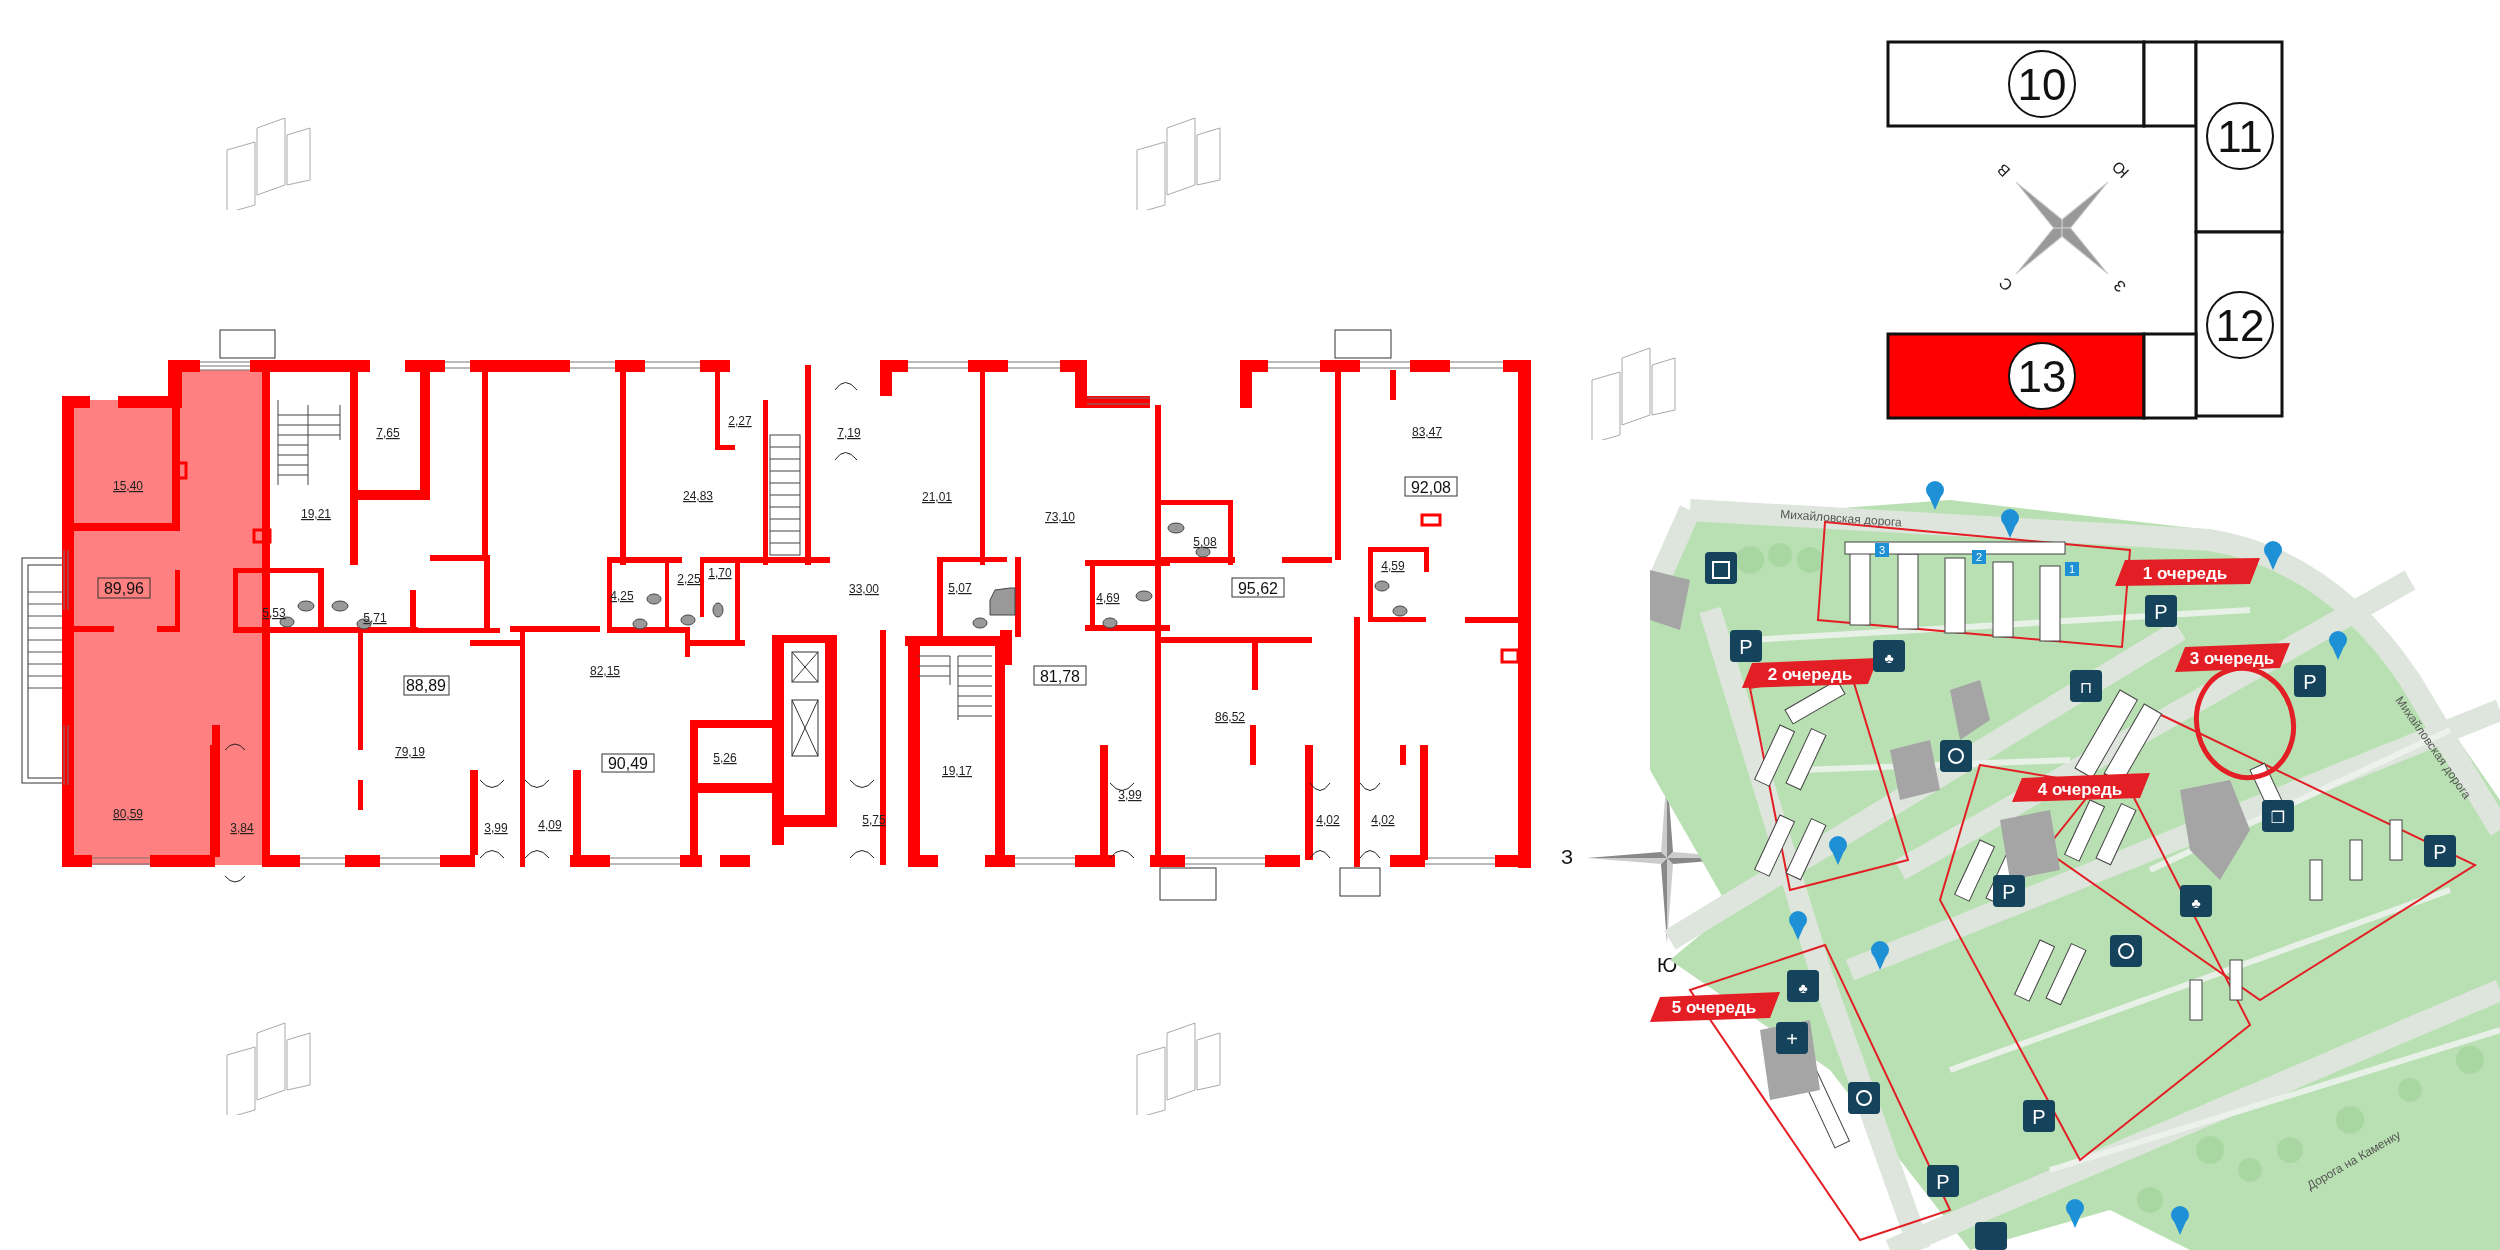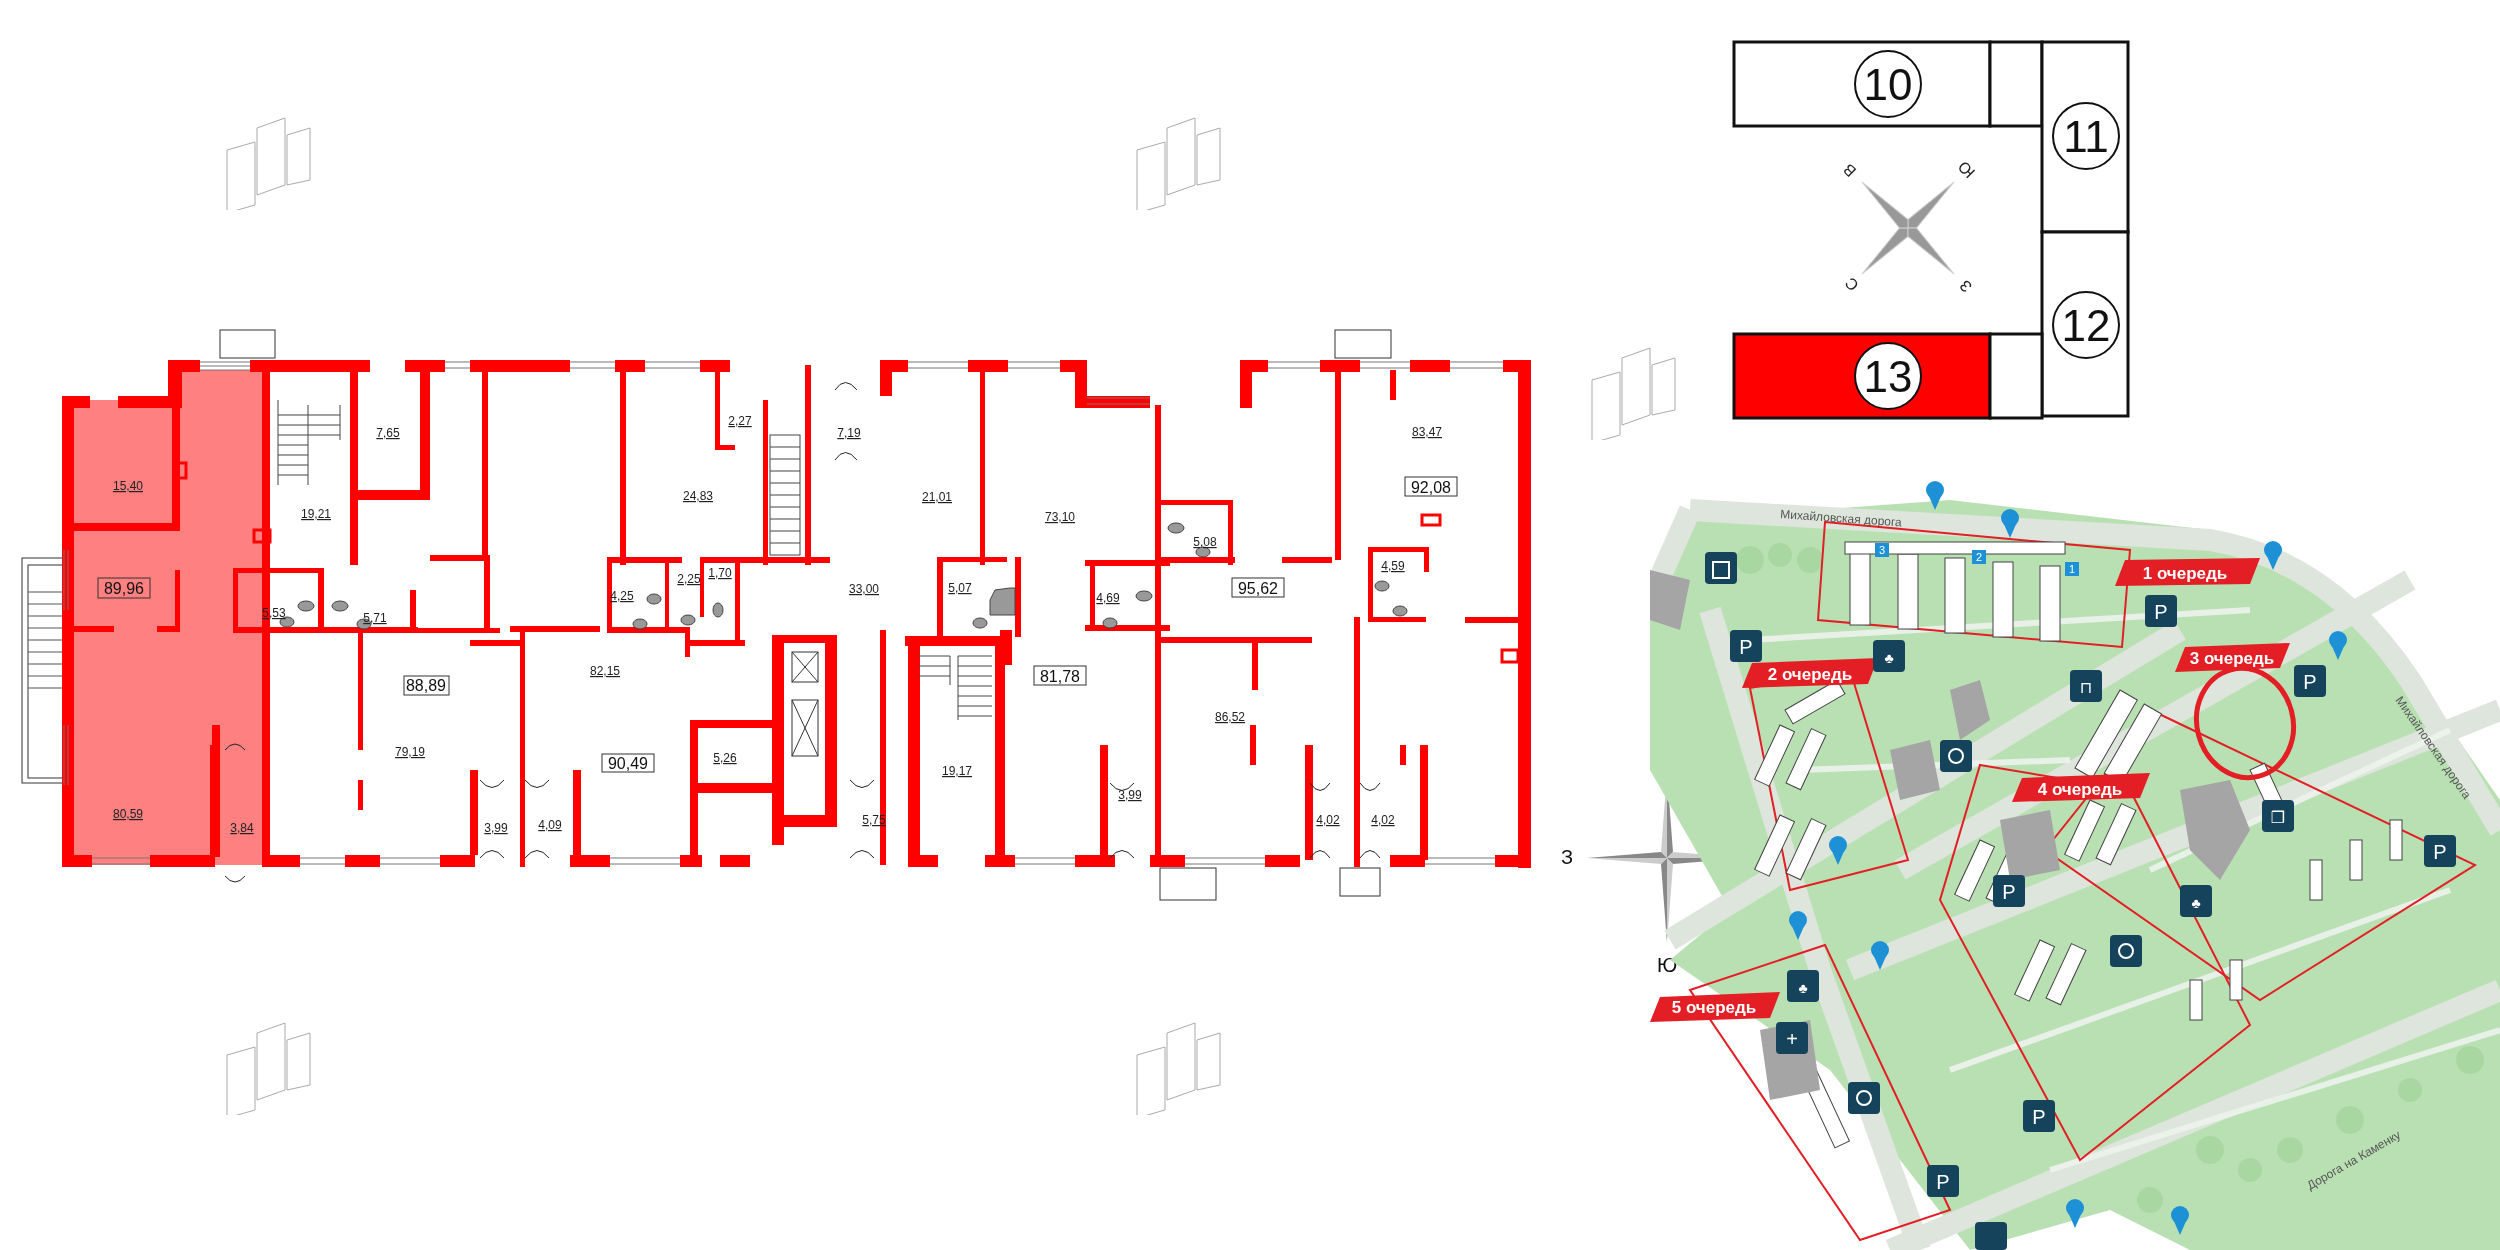--- a/index.html
+++ b/index.html
@@ -408,21 +408,21 @@
 <div class="wm" style="left:1590px;top:340px;">
   <svg width="90" height="100">
       <g fill="none" stroke="#aaa">
         <path d="M2,40 L30,32 L30,95 L2,103Z"></path>
         <path d="M32,18 L60,8 L60,75 L32,85Z"></path>
         <path d="M62,25 L85,18 L85,70 L62,75Z"></path>
       </g>
     </svg>
 </div>
 
-<div class="abs" style="left:1728px;top:38px;width:410px;height:390px;">
+<div class="abs" style="left:1882px;top:38px;width:410px;height:390px;">
 <svg width="410" height="390" viewBox="0 0 410 390">
   <g stroke="#111" stroke-width="3" fill="#fff">
     <rect x="6" y="4" width="256" height="84"></rect>
     <rect x="262" y="4" width="52" height="84" fill="#fff"></rect>
     <rect x="314" y="4" width="86" height="190"></rect>
     <rect x="314" y="194" width="86" height="184"></rect>
     <rect x="6" y="296" width="256" height="84" fill="#ff0000"></rect>
     <rect x="262" y="296" width="52" height="84" fill="#fff"></rect>
   </g>
   <g stroke="#111" stroke-width="2" fill="#fff">

